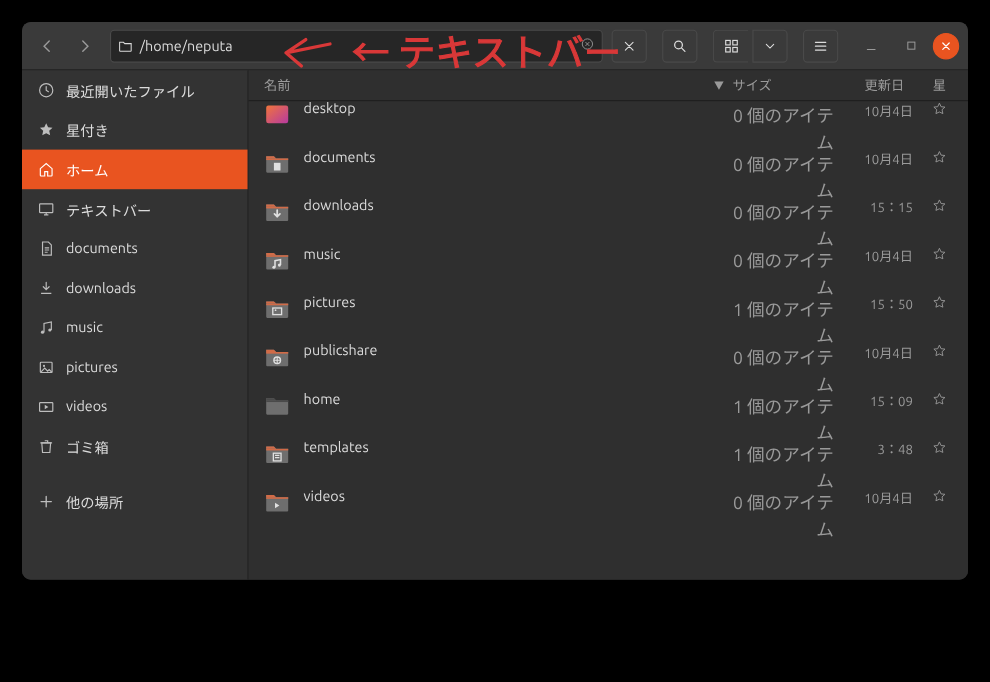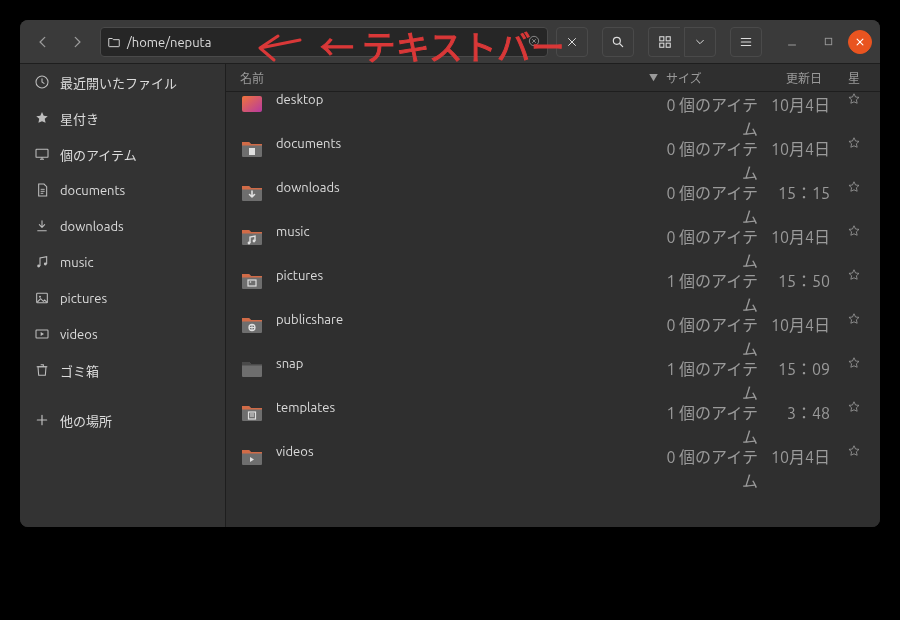--- a/index.html
+++ b/index.html
@@ -69,21 +69,21 @@
   .col-star{width:24px;text-align:center;}
   .sort-arrow{margin-left:4px;font-size:9px;}
   .filelist{flex:1;overflow:auto;}
   .row{
     height:44px;display:flex;align-items:flex-start;padding:0 14px;gap:12px;
     color:var(--text);font-size:13px;cursor:pointer;
   }
   .row .ficon{width:24px;height:24px;flex-shrink:0;}
   .row .fname{flex:1;}
   .row .fsize{width:100px;text-align:right;color:var(--text-dim);font-size:16px;}
-  .row .fmod{width:60px;text-align:right;color:var(--text-dim);font-size:16px;}
+  .row .fmod{width:60px;text-align:right;color:var(--text-dim);font-size:12px;}
   .row .fstar{width:24px;text-align:center;color:var(--text-dim);cursor:pointer;}
   
   .annotation{
     position:absolute;left:0;top:0;width:900px;height:620px;pointer-events:none;
   }
   .annotation text,.annotation path{stroke:#d93838;fill:#d93838;}
 </style>
 </head>
 <body>
 
@@ -185,26 +185,32 @@
             <path d="M12 7v5l3 2" stroke="#bdbdbd" stroke-width="1.6" fill="none" stroke-linecap="round"></path>
           </svg>
           <span>最近開いたファイル</span>
         </div>
         <div class="side-item">
           <svg viewBox="0 0 24 24">
             <path d="M12 3l2.6 5.6 6 .6-4.5 4.1 1.3 6L12 16.8 6.6 19.3l1.3-6L3.4 9.2l6-.6Z" fill="#bdbdbd"></path>
           </svg>
           <span>星付き</span>
         </div>
+        <div class="side-item selected">
+          <svg viewBox="0 0 24 24">
+            <path d="M4 11l8-7 8 7v9a1 1 0 0 1-1 1h-5v-6h-4v6H5a1 1 0 0 1-1-1Z" fill="none" stroke="#fff" stroke-width="1.6"></path>
+          </svg>
+          <span>ホーム</span>
+        </div>
         <div class="side-item">
           <svg viewBox="0 0 24 24">
             <rect x="3" y="5" width="18" height="12" rx="1" fill="none" stroke="#bdbdbd" stroke-width="1.6"></rect>
             <path d="M9 20h6M12 17v3" stroke="#bdbdbd" stroke-width="1.6"></path>
           </svg>
-          <span>個のアイテム</span>
+          <span>テキストバー</span>
         </div>
         <div class="side-item">
           <svg viewBox="0 0 24 24">
             <path d="M7 3h8l4 4v14H7Z" fill="none" stroke="#bdbdbd" stroke-width="1.6"></path>
             <path d="M10 11h6M10 14h6M10 17h4" stroke="#bdbdbd" stroke-width="1.4"></path>
           </svg>
           <span>documents</span>
         </div>
         <div class="side-item">
           <svg viewBox="0 0 24 24">
@@ -358,21 +364,21 @@
               </svg>
     </span>
           </div>
           <div class="row">
     <span class="ficon"><svg viewBox="0 0 24 24">
     <path d="M2 6h7l2 2h11v12a1 1 0 0 1-1 1H3a1 1 0 0 1-1-1Z" fill="#6e6e6e"></path>
     <path d="M2 6h7l2 2H2Z" fill="#4a4a4a"></path>
     <rect x="2" y="8" width="20" height="1.5" fill="#4a4a4a"></rect>
 
   </svg></span>
-    <span class="fname">snap</span>
+    <span class="fname">home</span>
     <span class="fsize">1 個のアイテム</span>
     <span class="fmod">15：09</span>
     <span class="fstar">
       <svg width="14" height="14" viewBox="0 0 24 24">
                 <path d="M12 3l2.6 5.6 6 .6-4.5 4.1 1.3 6L12 16.8 6.6 19.3l1.3-6L3.4 9.2l6-.6Z" fill="none" stroke="currentColor" stroke-width="1.4"></path>
               </svg>
     </span>
           </div>
           <div class="row">
     <span class="ficon"><svg viewBox="0 0 24 24">

